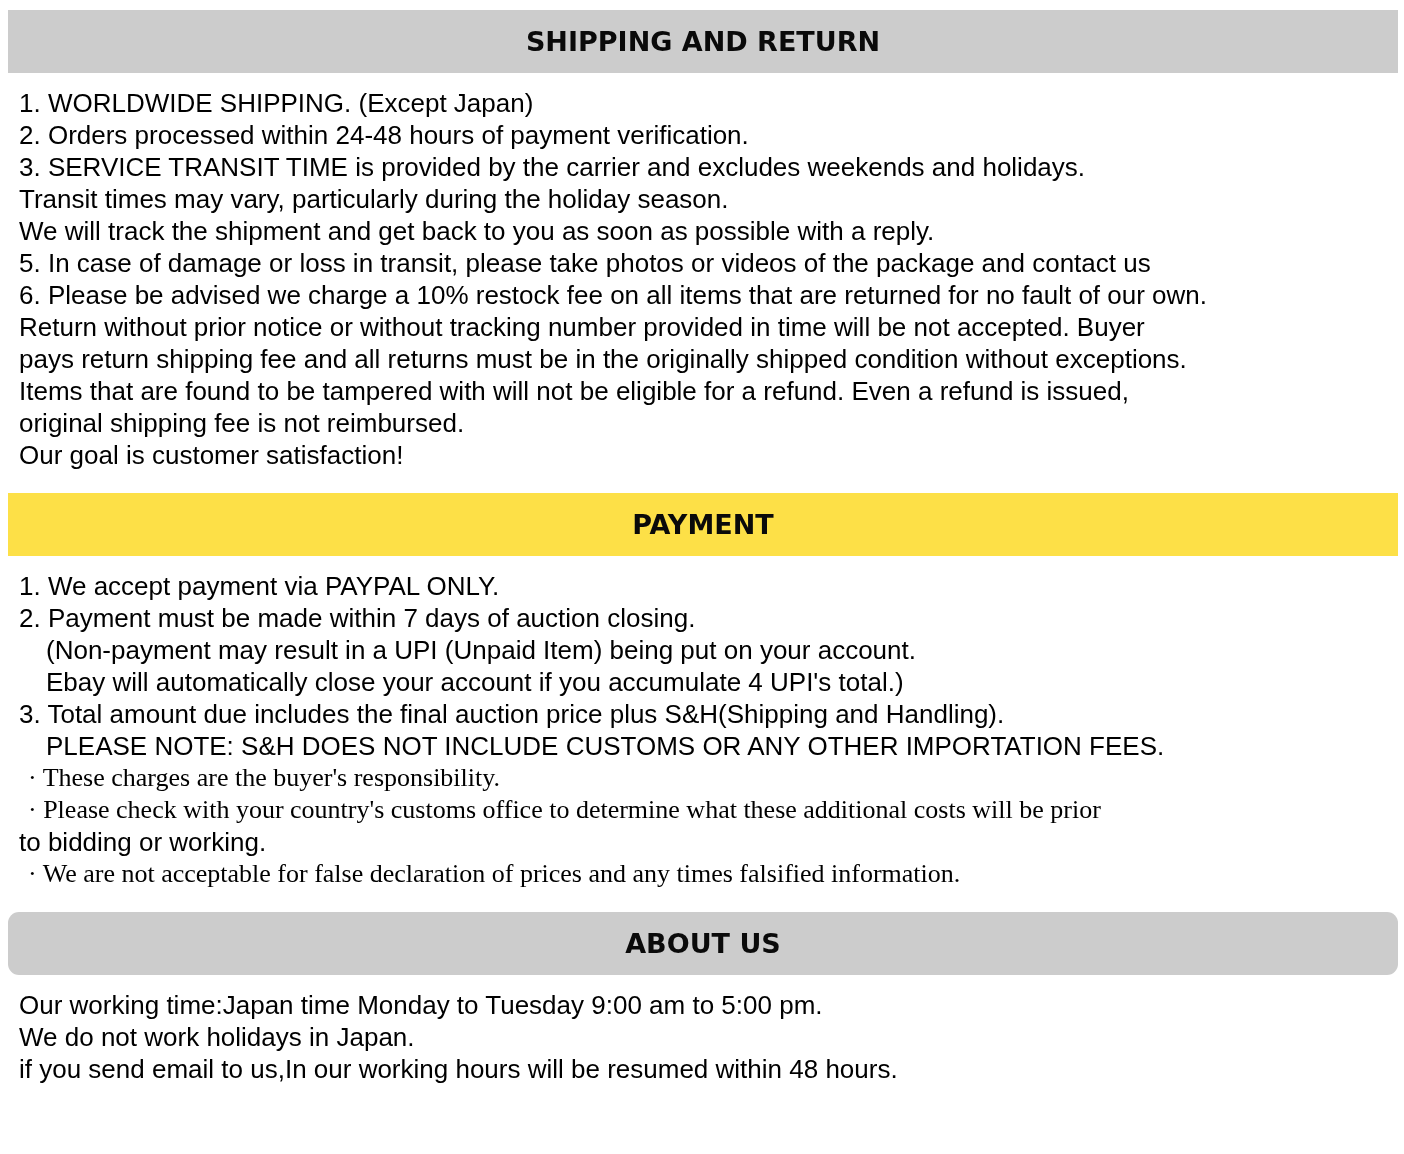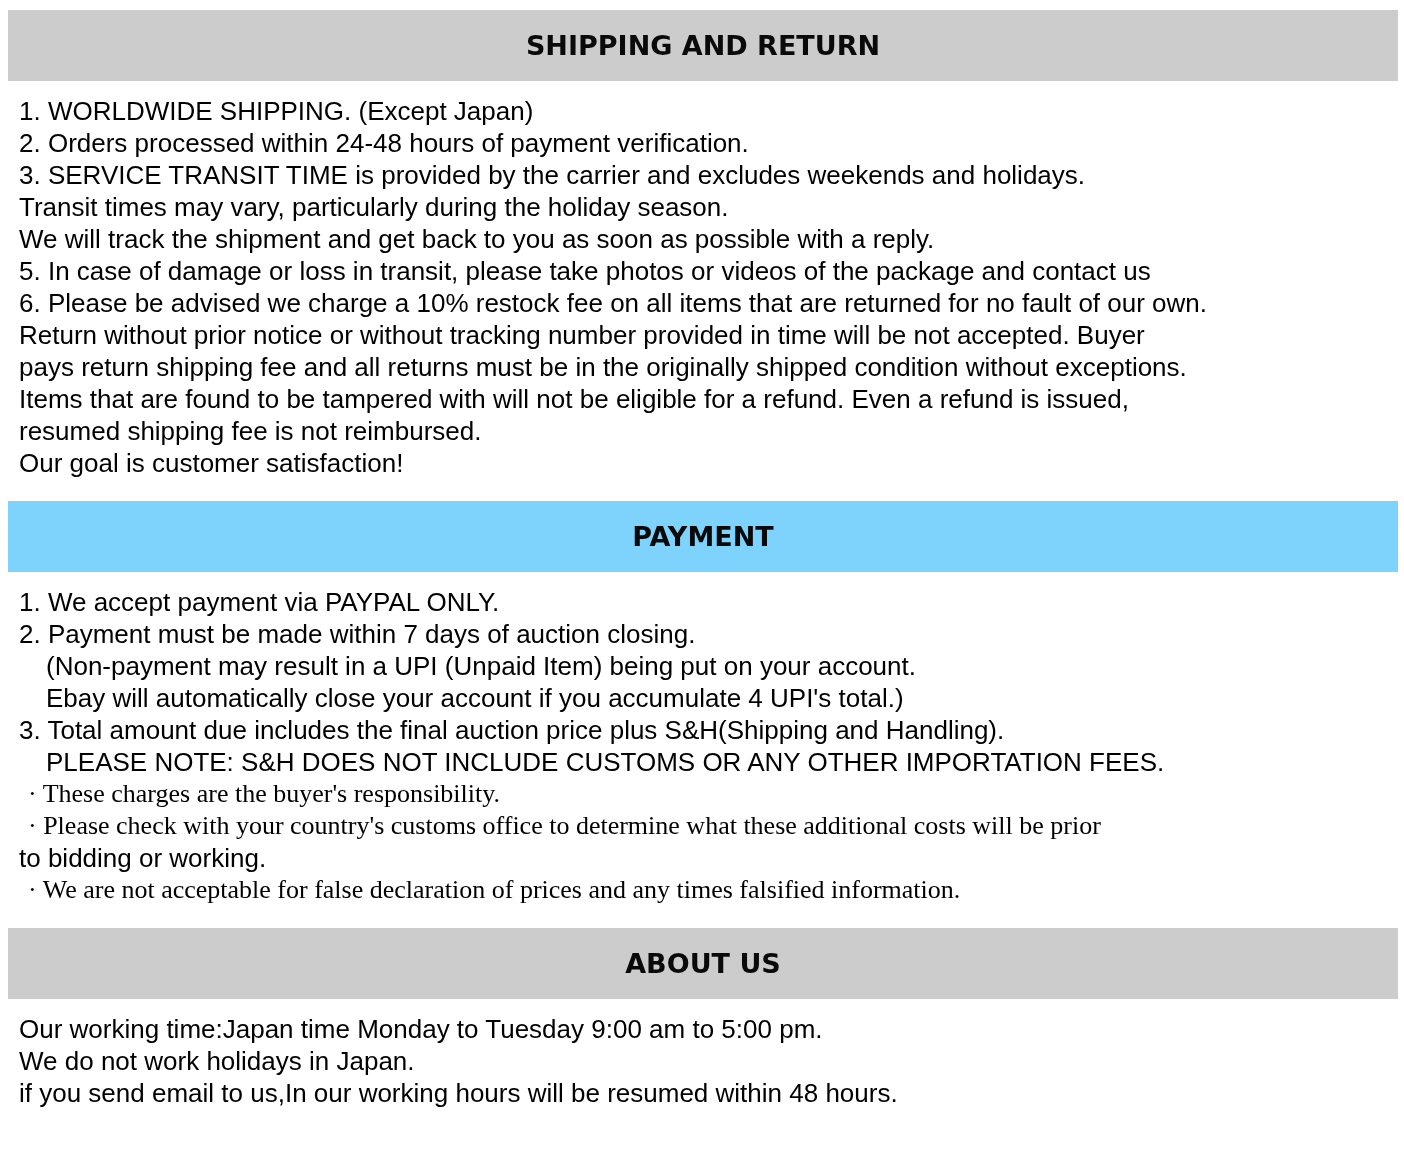--- a/index.html
+++ b/index.html
@@ -14,21 +14,21 @@
     font-family: "Liberation Sans", sans-serif;
     font-size: 26px;
     color: #000000;
     -webkit-font-smoothing: antialiased;
   }
   .page {
     padding-top: 10px;
   }
   .section-header {
     margin: 0 6px 0 8px;
-    height: 71px;
+    height: 63px;
     background: #cccccc;
     display: flex;
     align-items: center;
     justify-content: center;
   }
   .section-title {
     font-family: "DejaVu Sans", "Liberation Sans", sans-serif;
     font-weight: bold;
     font-size: 27px;
     color: #0a0a0a;
@@ -61,45 +61,45 @@
           <div class="line normal">1. WORLDWIDE SHIPPING. (Except Japan)</div>
           <div class="line normal">2. Orders processed within 24-48 hours of payment verification.</div>
           <div class="line normal">3. SERVICE TRANSIT TIME is provided by the carrier and excludes weekends and holidays.</div>
           <div class="line normal">Transit times may vary, particularly during the holiday season.</div>
           <div class="line normal">We will track the shipment and get back to you as soon as possible with a reply.</div>
           <div class="line normal">5. In case of damage or loss in transit, please take photos or videos of the package and contact us</div>
           <div class="line normal">6. Please be advised we charge a 10% restock fee on all items that are returned for no fault of our own.</div>
           <div class="line normal">Return without prior notice or without tracking number provided in time will be not accepted. Buyer</div>
           <div class="line normal">pays return shipping fee and all returns must be in the originally shipped condition without exceptions.</div>
           <div class="line normal">Items that are found to be tampered with will not be eligible for a refund. Even a refund is issued,</div>
-          <div class="line normal">resumed shipping fee is not reimbursed.</div>
+          <div class="line normal">original shipping fee is not reimbursed.</div>
           <div class="line normal">Our goal is customer satisfaction!</div>
         </div>
   </section>
 
   <section>
-    <div class="section-header" style="background: #7dd3fc;">
+    <div class="section-header" style="background: #fde047;">
       <span class="section-title">PAYMENT</span>
     </div>
     <div class="section-body">
           <div class="line normal">1. We accept payment via PAYPAL ONLY.</div>
           <div class="line normal">2. Payment must be made within 7 days of auction closing.</div>
           <div class="line indent">(Non-payment may result in a UPI (Unpaid Item) being put on your account.</div>
           <div class="line indent">Ebay will automatically close your account if you accumulate 4 UPI's total.)</div>
           <div class="line normal">3. Total amount due includes the final auction price plus S&amp;H(Shipping and Handling).</div>
           <div class="line indent">PLEASE NOTE: S&amp;H DOES NOT INCLUDE CUSTOMS OR ANY OTHER IMPORTATION FEES.</div>
           <div class="line bullet">· These charges are the buyer's responsibility.</div>
           <div class="line bullet">· Please check with your country's customs office to determine what these additional costs will be prior</div>
           <div class="line normal">to bidding or working.</div>
           <div class="line bullet">· We are not acceptable for false declaration of prices and any times falsified information.</div>
         </div>
   </section>
 
   <section>
-    <div class="section-header" style="background: rgb(204, 204, 204);">
+    <div class="section-header" style="background: rgb(204, 204, 204); border-radius: 11px;">
       <span class="section-title">ABOUT US</span>
     </div>
     <div class="section-body">
           <div class="line normal">Our working time:Japan time Monday to Tuesday 9:00 am to 5:00 pm.</div>
           <div class="line normal">We do not work holidays in Japan.</div>
           <div class="line normal">if you send email to us,In our working hours will be resumed within 48 hours.</div>
         </div>
   </section>
 </div>
 

